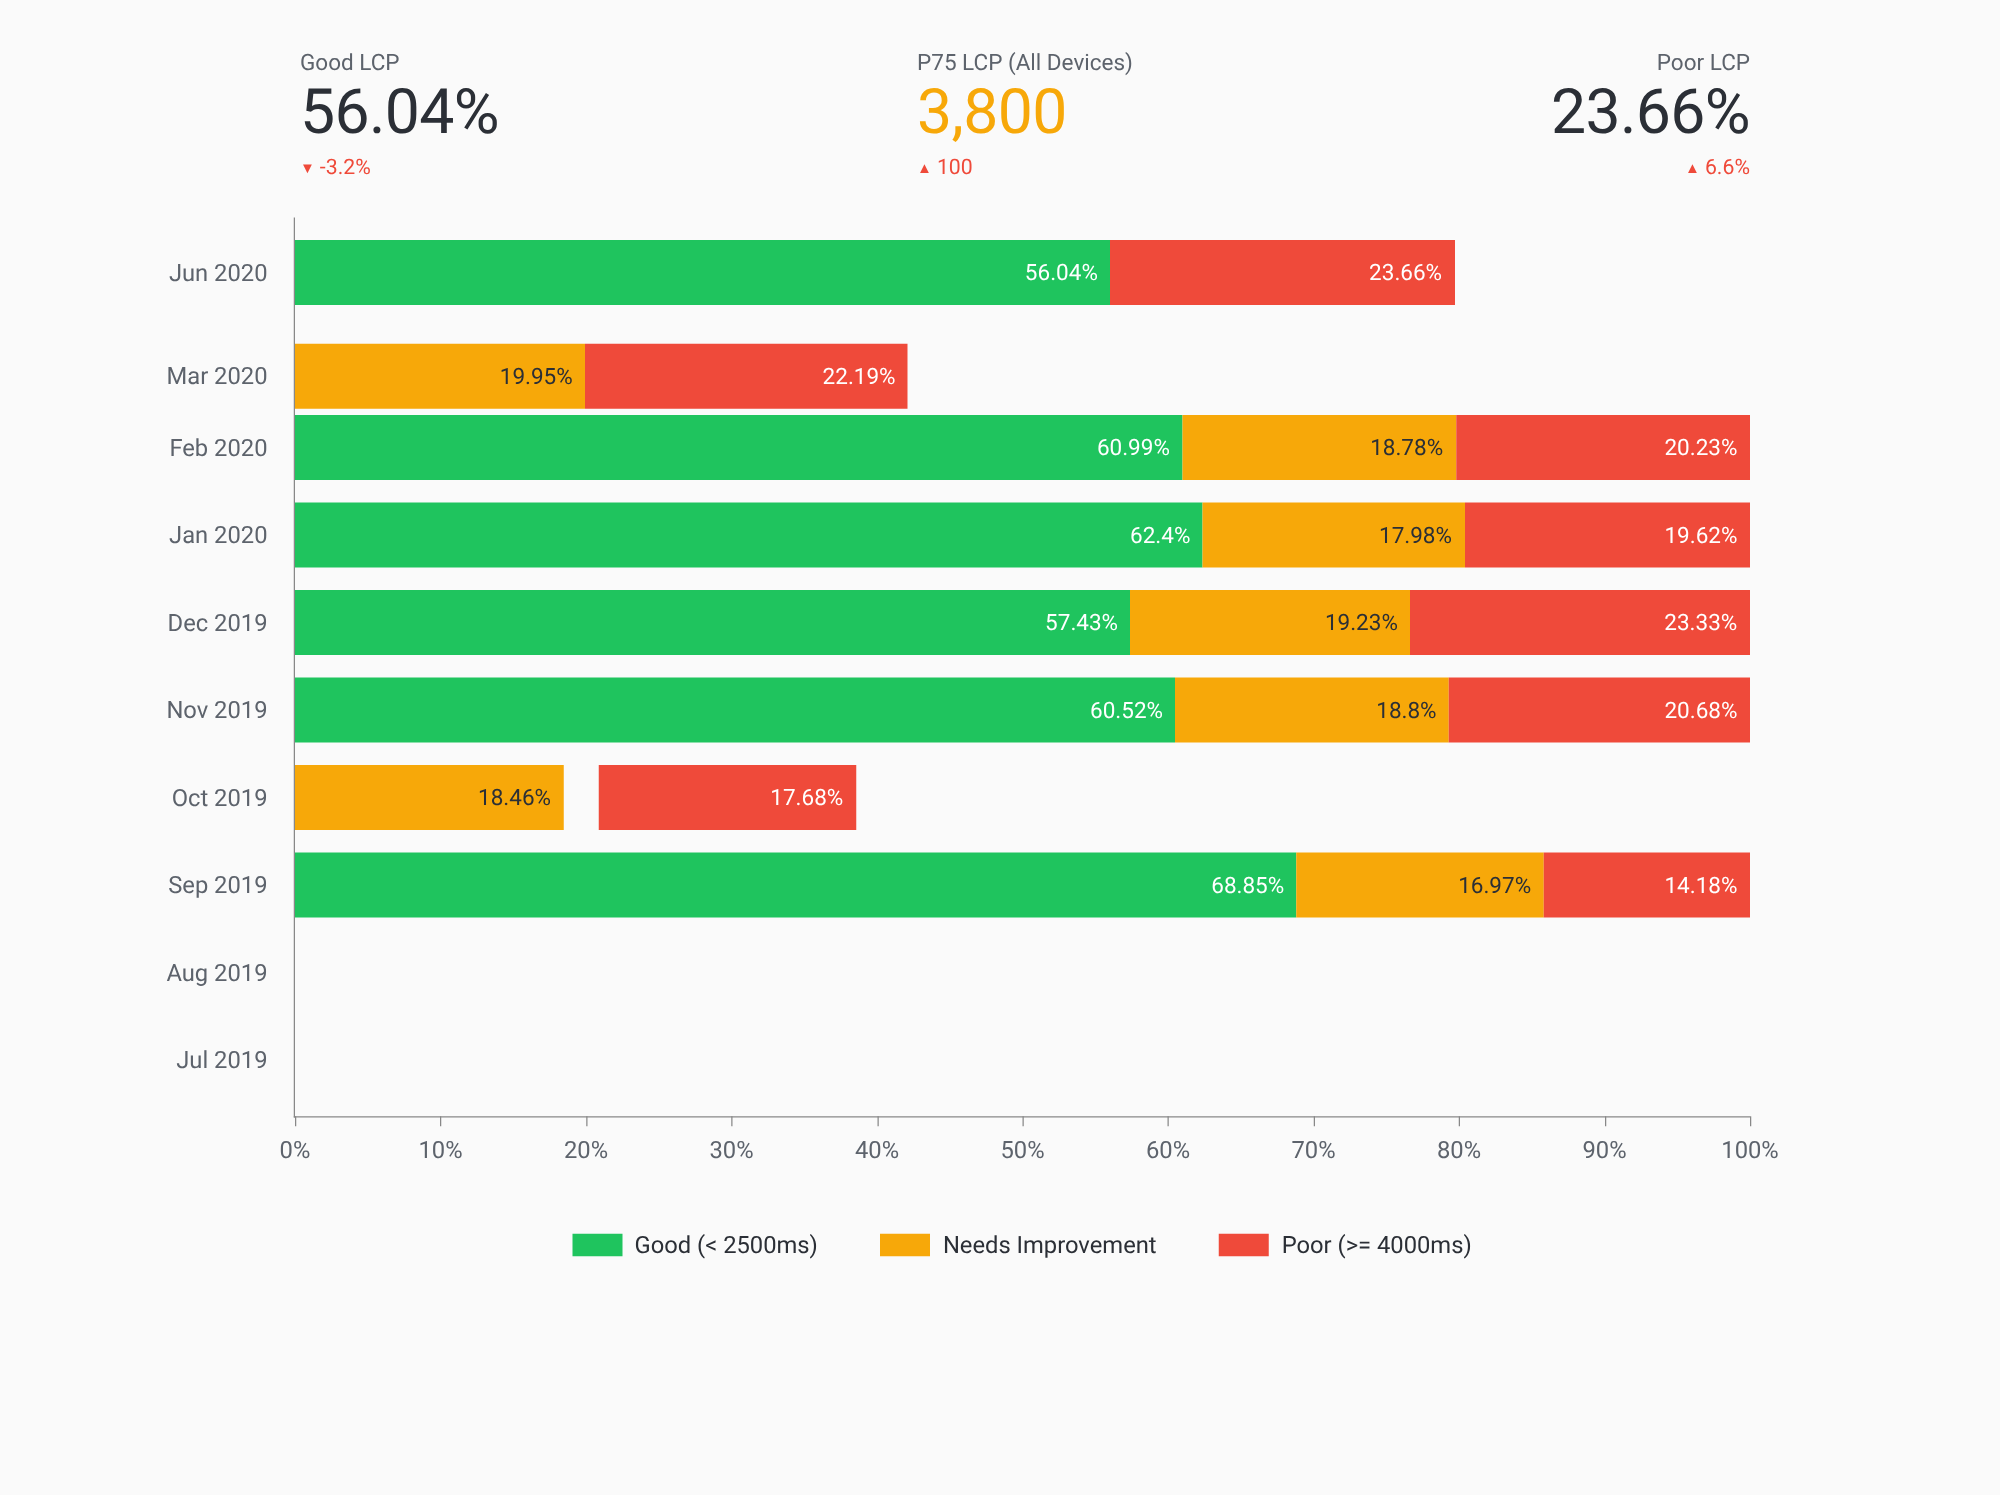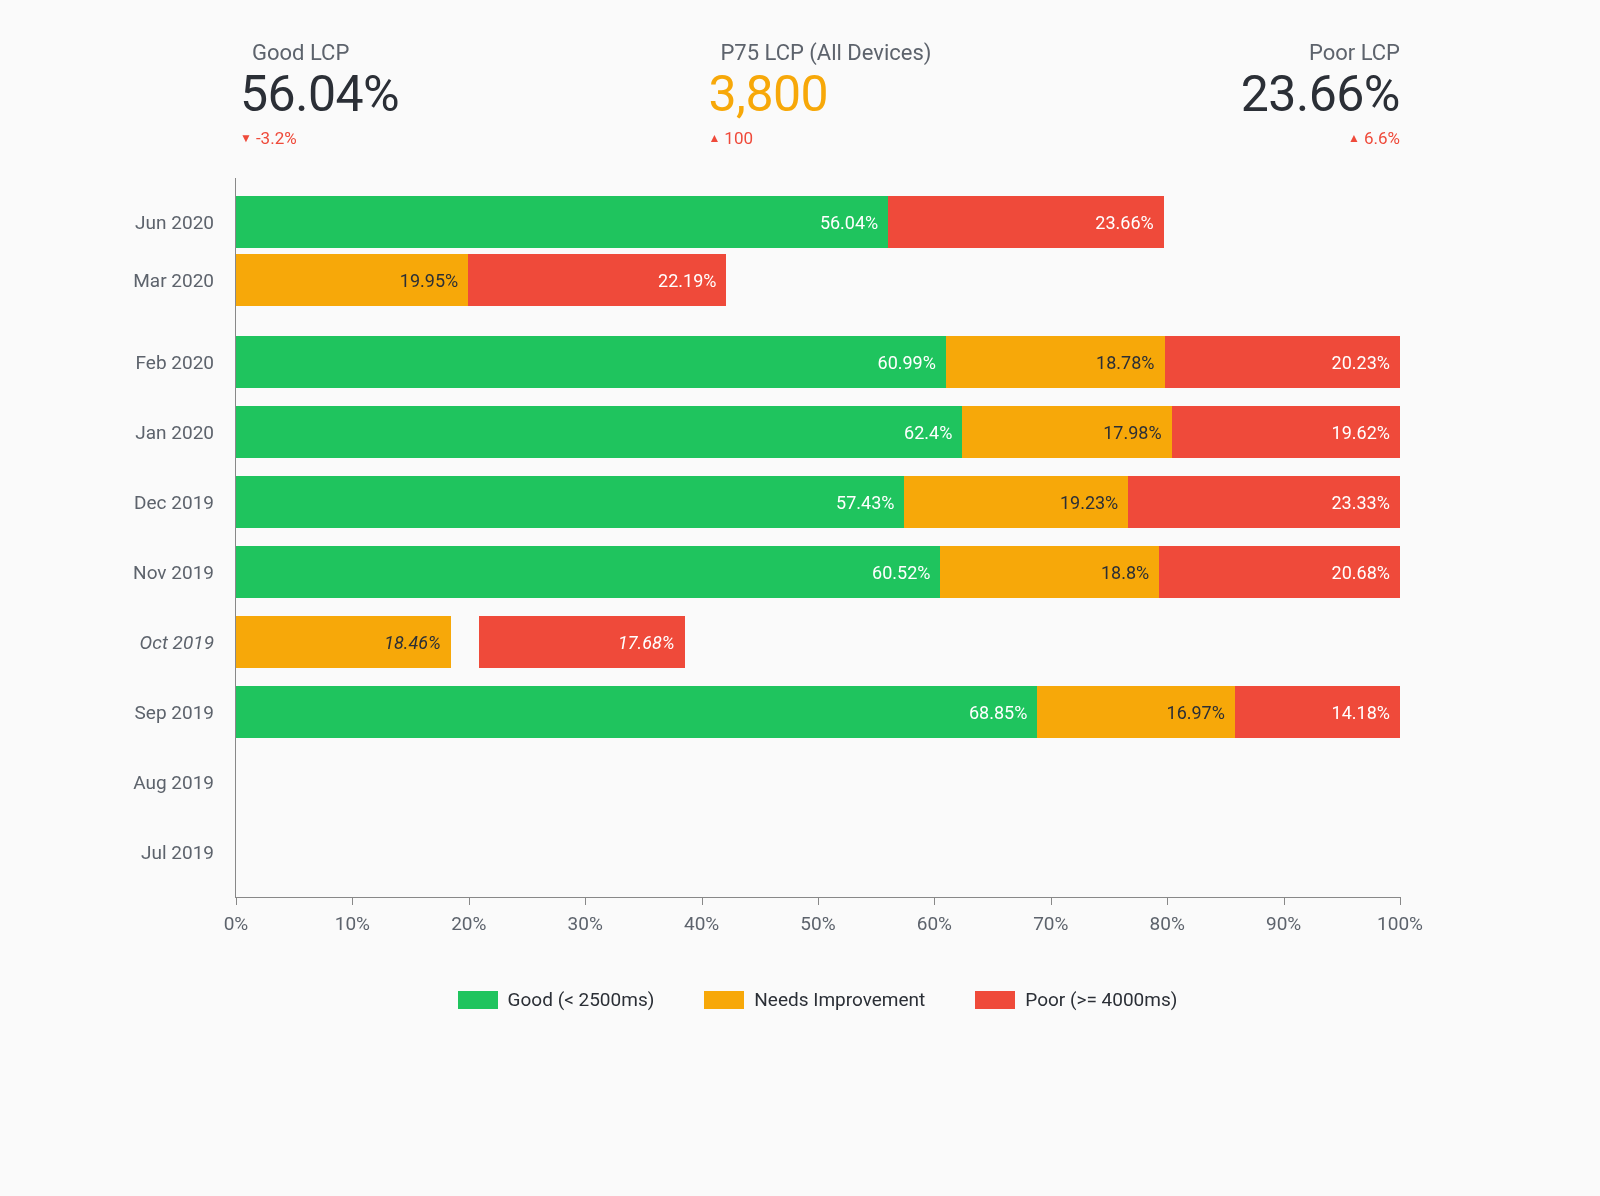--- a/index.html
+++ b/index.html
@@ -23,21 +23,21 @@
   
   .metrics {
     display: flex;
     justify-content: space-between;
     padding: 0 180px 30px 220px;
   }
   .metric { display: flex; flex-direction: column; }
   .metric.left   { align-items: flex-start; }
   .metric.center { align-items: flex-start; }
   .metric.right  { align-items: flex-end; }
-  .metric-label { font-size: 22px; color: var(--text-mid); margin-bottom: 2px; margin-left: 12px; }
+  .metric-label { font-size: 18px; color: var(--text-mid); margin-bottom: 2px; }
   .metric-value { font-size: 50px; font-weight: 400; line-height: 1.1; letter-spacing: -0.5px;}
   .metric-value.amber { color: var(--amber); }
   .metric-delta { font-size: 17px; color: var(--red); margin-top: 6px; display:flex; align-items:center; gap:4px;}
   .delta-arrow { font-size: 12px; line-height:1; }
 
   
   .chart {
     position: relative;
     padding-left: 215px;
     padding-right: 180px;
@@ -157,21 +157,21 @@
       <div class="tick-label" style="left: 80%;">80%</div>
       <div class="tick" style="left: 90%;"></div>
       <div class="tick-label" style="left: 90%;">90%</div>
       <div class="tick" style="left: 100%;"></div>
       <div class="tick-label" style="left: 100%;">100%</div>
       <div class="row" style="top: 18px;">
         <div class="row-label">Jun 2020</div>
         <div class="seg good" style="width: 56.04%;">56.04%</div>
         <div class="seg poor" style="width: 23.66%;">23.66%</div>
       </div>
-      <div class="row" style="top: 76px; border-radius: 14px;">
+      <div class="row" style="top: 101px; border-radius: 14px;">
         <div class="row-label">Mar 2020</div>
         <div class="seg mid" style="width: 19.95%;">19.95%</div>
         <div class="seg poor" style="width: 22.19%;">22.19%</div>
       </div>
       <div class="row" style="top: 158px;">
         <div class="row-label">Feb 2020</div>
         <div class="seg good" style="width: 60.99%;">60.99%</div>
         <div class="seg mid" style="width: 18.78%;">18.78%</div>
         <div class="seg poor" style="width: 20.23%;">20.23%</div>
       </div>
@@ -186,21 +186,21 @@
         <div class="seg good" style="width: 57.43%;">57.43%</div>
         <div class="seg mid" style="width: 19.23%; text-align: center;">19.23%</div>
         <div class="seg poor" style="width: 23.33%;">23.33%</div>
       </div>
       <div class="row" style="top: 368px;">
         <div class="row-label">Nov 2019</div>
         <div class="seg good" style="width: 60.52%;">60.52%</div>
         <div class="seg mid" style="width: 18.8%;">18.8%</div>
         <div class="seg poor" style="width: 20.68%;">20.68%</div>
       </div>
-      <div class="row" style="top: 438px; font-style: italic;">
+      <div class="row" style="top: 438px;">
         <div class="row-label">Oct 2019</div>
         <div class="seg mid" style="width: 18.46%;">18.46%</div>
         <div class="seg poor" style="width: 17.68%; margin-left: 28px;">17.68%</div>
       </div>
       <div class="row" style="top: 508px;">
         <div class="row-label">Sep 2019</div>
         <div class="seg good" style="width: 68.85%;">68.85%</div>
         <div class="seg mid" style="width: 16.97%;">16.97%</div>
         <div class="seg poor" style="width: 14.18%;">14.18%</div>
       </div>

